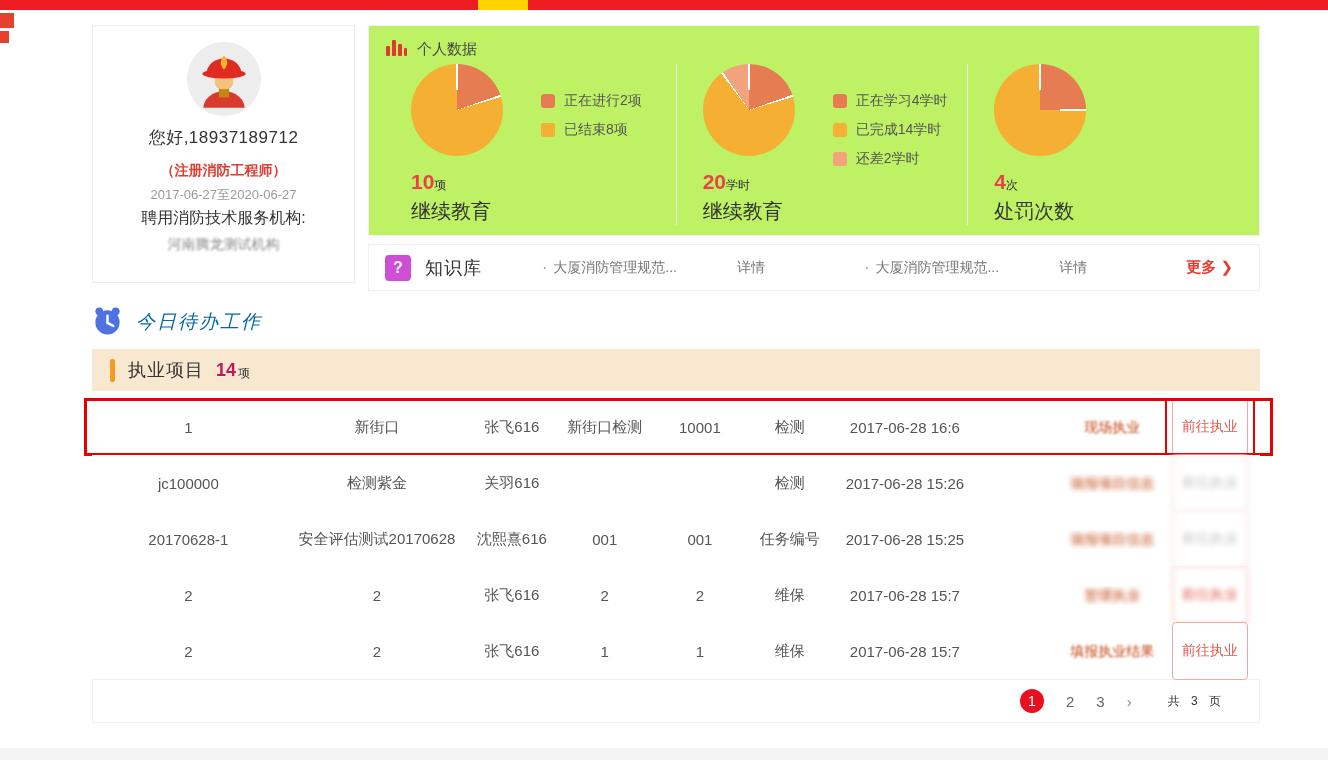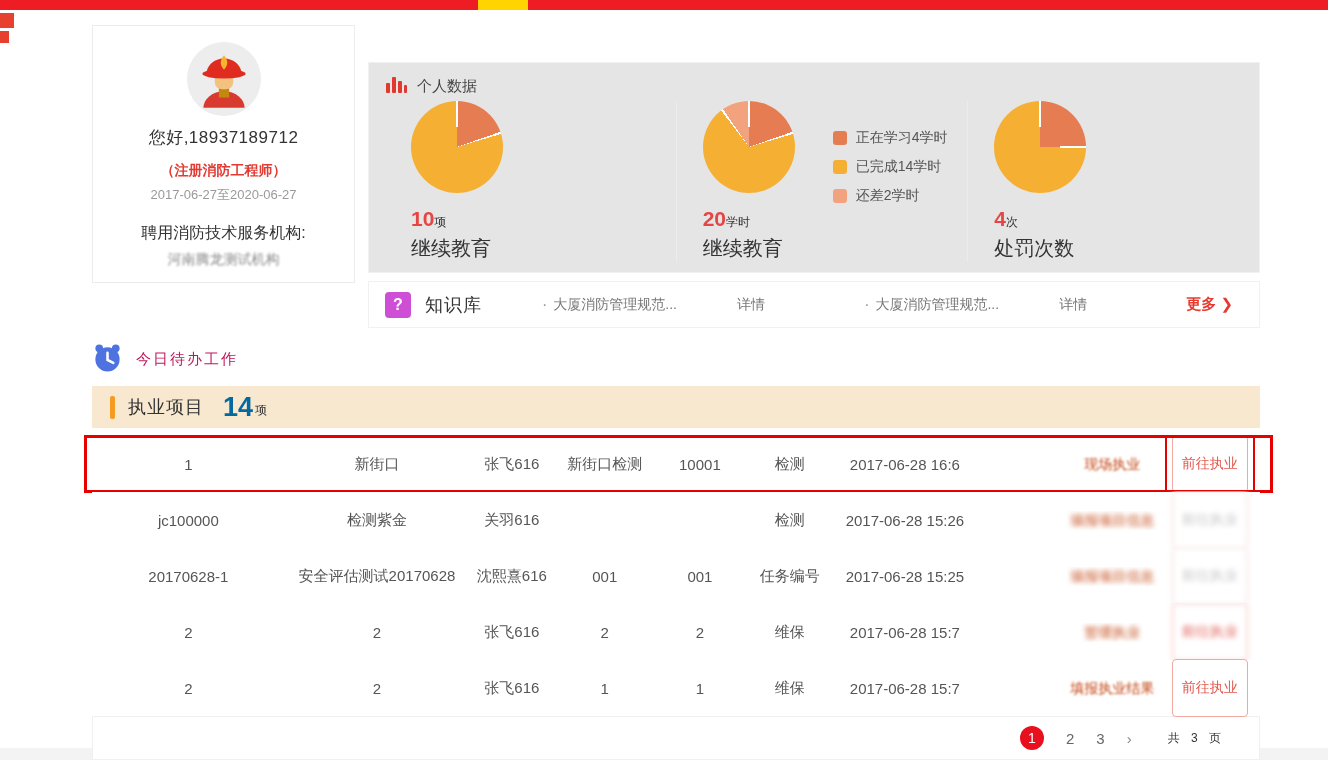--- a/index.html
+++ b/index.html
@@ -11,25 +11,25 @@
   .red-mark2{position:absolute;top:31px;left:0;width:9px;height:12px;background:#E8402F;}
   .bottom-strip{position:absolute;bottom:0;left:0;width:1328px;height:12px;background:#F3F3F3;}
   .content{position:absolute;top:25px;left:92px;width:1168px;}
   .top-row{display:flex;gap:13px;align-items:flex-start;}
   
   .profile-card{width:263px;height:258px;box-sizing:border-box;border:1px solid #ECECEC;background:#fff;text-align:center;padding-top:16px;}
   .avatar{width:74px;height:74px;margin:0 auto;}
   .greeting{font-size:17px;color:#333;margin-top:10px;letter-spacing:.5px;}
   .cert-title{font-size:14px;color:#E23B33;margin-top:13px;filter:blur(0.7px);font-weight:bold;}
   .validity{font-size:13px;color:#9a9a9a;margin-top:6px;filter:blur(0.7px);}
-  .org-label{font-size:16px;color:#333;margin-top:19px;filter:blur(0.5px);}
+  .org-label{font-size:16px;color:#333;margin-top:4px;filter:blur(0.5px);}
   .org-name{font-size:14px;color:#8a8a8a;margin-top:7px;filter:blur(1px);}
   
   .charts-panel{flex:1;display:flex;flex-direction:column;}
-  .charts-box{box-sizing:border-box;border:1px solid #F1F1F1;background:#e5e5e5;height:211px;padding:10px 0 0 16px;margin-top:37px;}
+  .charts-box{box-sizing:border-box;border:1px solid #F1F1F1;background:#bef264;height:211px;padding:10px 0 0 16px;}
   .pd-header{display:flex;align-items:center;gap:10px;height:26px;}
   .pd-title{font-size:15px;color:#444;}
   .charts-row{display:flex;margin-top:2px;}
   .chart-section{flex:1;display:flex;align-items:flex-start;padding-left:26px;box-sizing:border-box;}
   .chart-section + .chart-section{border-left:1px solid #ECECEC;}
   .pie-col{display:flex;flex-direction:column;width:108px;}
   .pie{width:92px;height:92px;border-radius:50%;}
   .pie-total{margin-top:14px;font-size:13px;color:#333;}
   .total-num{font-size:21px;font-weight:bold;color:#E64545;}
   .total-unit{font-size:12px;color:#333;}
@@ -43,26 +43,26 @@
   .k-icon{width:26px;height:26px;border-radius:4px;background:#CE4FD6;color:#fff;font-size:16px;font-weight:bold;display:flex;align-items:center;justify-content:center;}
   .k-title{font-size:18px;color:#333;margin-left:14px;letter-spacing:1px;}
   .k-items{flex:1;display:flex;align-items:center;margin-left:60px;}
   .k-item{flex:1;display:flex;align-items:center;}
   .k-bullet{color:#999;margin-right:6px;}
   .k-text{font-size:14px;color:#777;filter:blur(0.6px);}
   .k-detail{font-size:14px;color:#777;margin-left:60px;filter:blur(0.6px);cursor:pointer;}
   .k-more{font-size:15px;font-weight:bold;color:#E8392E;cursor:pointer;white-space:nowrap;}
   
   .todo-row{display:flex;align-items:center;gap:13px;margin-top:15px;height:32px;}
-  .todo-title{font-size:15px;color:#be185d;letter-spacing:2px;}
+  .todo-title{font-size:19px;color:#0369a1;letter-spacing:2px;font-style:italic;}
   
   .section-bar{margin-top:11px;height:42px;background:#F8E8D0;display:flex;align-items:center;padding-left:18px;box-sizing:border-box;}
   .accent{width:5px;height:23px;background:#F59A23;border-radius:2px;}
   .section-title{font-size:18px;color:#333;margin-left:13px;letter-spacing:1px;}
-  .section-count{font-size:27px;font-weight:bold;color:#0369a1;margin-left:19px;}
+  .section-count{font-size:18px;font-weight:bold;color:#be185d;margin-left:12px;}
   .section-unit{font-size:12px;color:#333;margin-left:2px;margin-top:6px;}
   
   .tbl{margin-top:8px;}
   .tr{display:flex;align-items:center;}
   .thead{height:33px;background:#E9E9E9;}
   .th{font-size:15px;color:#444;text-align:center;}
   .td{font-size:15px;color:#555;text-align:center;overflow:hidden;white-space:nowrap;}
   .row{height:56px;position:relative;background:#fff;}
   .c1{width:16.5%;} .c2{width:15.8%;} .c3{width:7.3%;} .c4{width:8.6%;} .c5{width:7.7%;}
   .c6{width:7.7%;} .c7{width:12%;} .c8{width:7.7%;} .c9{width:8.1%;} .c10{width:8.6%;}
@@ -127,20 +127,30 @@
             </span>
             <span class="pd-title">个人数据</span>
           </div>
           <div class="charts-row" id="charts-row">
   <div class="chart-section">
     <div class="pie-col">
       <div class="pie" style="background: conic-gradient(rgb(255, 255, 255) 0deg, rgb(255, 255, 255) 1.4deg, rgb(229, 124, 82) 1.4deg, rgb(229, 124, 82) 70.6deg, rgb(255, 255, 255) 70.6deg, rgb(255, 255, 255) 72deg, rgb(255, 255, 255) 72deg, rgb(255, 255, 255) 73.4deg, rgb(245, 175, 51) 73.4deg, rgb(245, 175, 51) 358.6deg, rgb(255, 255, 255) 358.6deg, rgb(255, 255, 255) 360deg);"></div>
       <div class="pie-total"><span class="total-num">10</span><span class="total-unit">项</span></div>
       <div class="chart-title">继续教育</div>
     </div>
+    <div class="legend">
+                  <div class="legend-item">
+                    <span class="swatch" style="background: rgb(229, 124, 82);"></span>
+                    <span class="legend-label">正在进行2项</span>
+                  </div>
+                  <div class="legend-item">
+                    <span class="swatch" style="background: rgb(245, 175, 51);"></span>
+                    <span class="legend-label">已结束8项</span>
+                  </div>
+                </div>
   </div>
 
   <div class="chart-section">
     <div class="pie-col">
       <div class="pie" style="background: conic-gradient(rgb(255, 255, 255) 0deg, rgb(255, 255, 255) 1.4deg, rgb(229, 124, 82) 1.4deg, rgb(229, 124, 82) 70.6deg, rgb(255, 255, 255) 70.6deg, rgb(255, 255, 255) 72deg, rgb(255, 255, 255) 72deg, rgb(255, 255, 255) 73.4deg, rgb(245, 175, 51) 73.4deg, rgb(245, 175, 51) 322.6deg, rgb(255, 255, 255) 322.6deg, rgb(255, 255, 255) 324deg, rgb(255, 255, 255) 324deg, rgb(255, 255, 255) 325.4deg, rgb(242, 163, 126) 325.4deg, rgb(242, 163, 126) 358.6deg, rgb(255, 255, 255) 358.6deg, rgb(255, 255, 255) 360deg);"></div>
       <div class="pie-total"><span class="total-num">20</span><span class="total-unit">学时</span></div>
       <div class="chart-title">继续教育</div>
     </div>
     <div class="legend">
                   <div class="legend-item">

